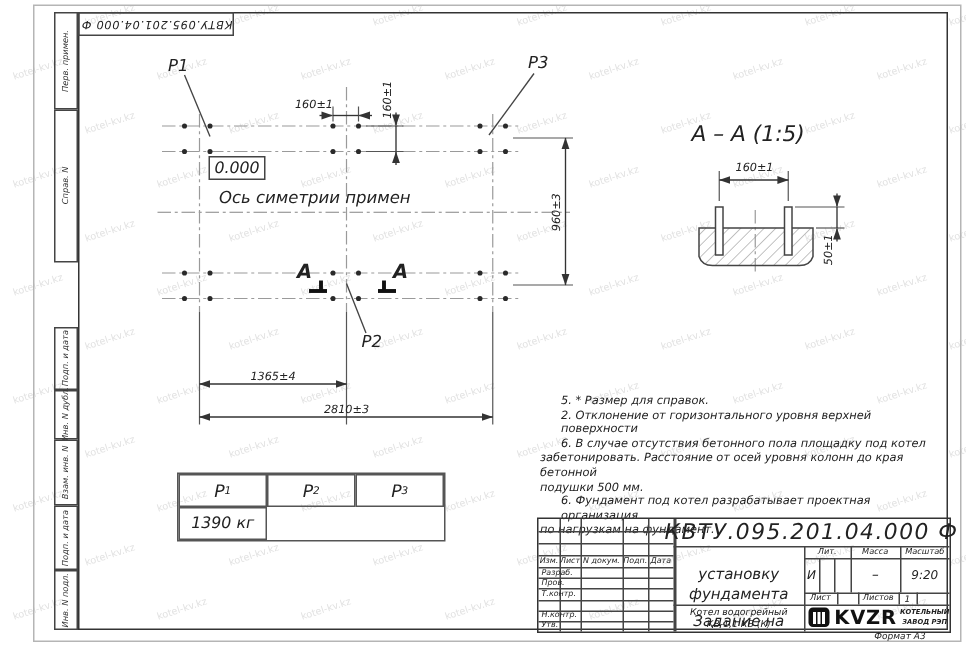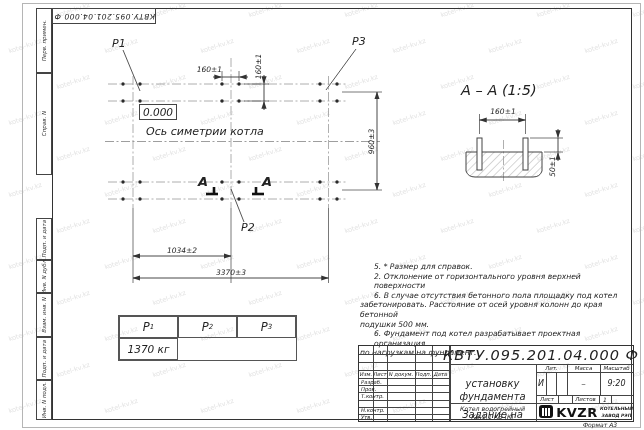--- a/index.html
+++ b/index.html
@@ -267,27 +267,27 @@
       <line x1="214" y1="187" x2="214" y2="194"></line>
       <line x1="252" y1="194" x2="264" y2="194"></line>
       <line x1="256" y1="187" x2="256" y2="194"></line>
     </g>
   </svg>
 
   <div class="t" style="left:112px;top:37px;font-size:11px;">P1</div>
   <div class="t" style="left:352px;top:35px;font-size:11px;">P3</div>
   <div class="t" style="left:241px;top:221px;font-size:11px;">P2</div>
   <div class="elevbox">0.000</div>
-  <div class="t" style="left:146px;top:125px;font-size:11px;">Ось симетрии котла</div>
+  <div class="t" style="left:146px;top:125px;font-size:11px;">Ось симетрии примен</div>
 
   <div class="t dimtxt" style="left:182px;top:65px;width:40px;text-align:right;">160±1</div>
   <div class="t dimtxt rot" style="left:244px;top:62px;width:28px;">160±1</div>
   <div class="t dimtxt rot" style="left:353px;top:137px;width:36px;">960±3</div>
-  <div class="t dimtxt" style="left:162px;top:246px;width:40px;">1034±2</div>
-  <div class="t dimtxt" style="left:211px;top:268px;width:40px;">3370±3</div>
+  <div class="t dimtxt" style="left:162px;top:246px;width:40px;">1365±4</div>
+  <div class="t dimtxt" style="left:211px;top:268px;width:40px;">2810±3</div>
 
   <div class="t" style="left:198px;top:174px;font-size:13px;font-weight:bold;">А</div>
   <div class="t" style="left:262px;top:174px;font-size:13px;font-weight:bold;">А</div>
 
   <div class="t" style="left:461px;top:82px;font-size:14.5px;text-align:right;">А – А (1:5)</div>
   <div class="t dimtxt" style="left:486px;top:107px;width:34px;">160±1</div>
   <div class="t dimtxt rot" style="left:538px;top:162px;width:28px;">50±1</div>
 
   <div id="loads">
       <div class="cell hdr">
@@ -295,21 +295,21 @@
         <sub>1</sub>
       </div>
       <div class="cell hdr">
         <span>P</span>
         <sub>2</sub>
       </div>
       <div class="cell hdr">
         <span>P</span>
         <sub>3</sub>
       </div>
-      <div class="cell">1370 кг</div>
+      <div class="cell">1390 кг</div>
     </div>
 
   <div id="notes">
       <div class="note-line note-ind">5. * Размер для справок.</div>
       <div class="note-line note-ind">2. Отклонение от горизонтального уровня верхней поверхности</div>
       <div class="note-line note-ind">6. В случае отсутствия бетонного пола площадку под котел</div>
       <div class="note-line">забетонировать. Расстояние от осей уровня колонн до края бетонной</div>
       <div class="note-line">подушки 500 мм.</div>
       <div class="note-line note-ind">6. Фундамент под котел разрабатывает проектная организация</div>
       <div class="note-line">по нагрузкам на фундамент.</div>

